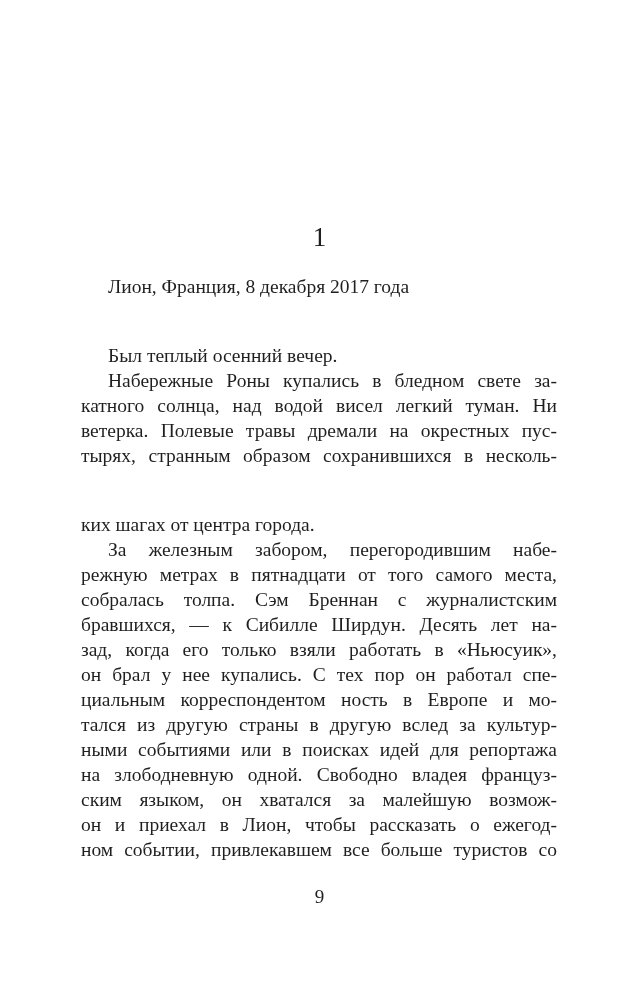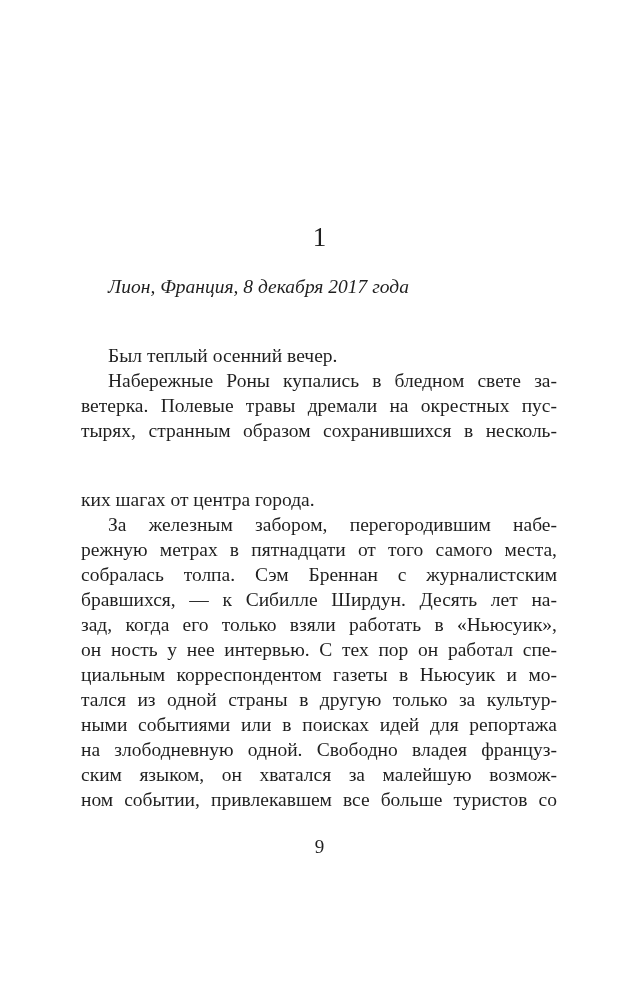--- a/index.html
+++ b/index.html
@@ -16,21 +16,20 @@
   }
   .chapter-number {
     padding-top: 220px;
     text-align: center;
     font-size: 27px;
     line-height: 34px;
   }
   .dateline {
     margin-top: 20px;
     padding: 0 82px 0 81px;
-    font-style: italic;
     font-size: 19.5px;
     line-height: 25px;
     text-indent: 27px;
   }
   .body-text {
     margin-top: 12px;
     padding: 0 82px 0 81px;
     font-size: 19.5px;
     line-height: 25px;
   }
@@ -61,40 +60,42 @@
   <div class="dateline">Лион, Франция, 8 декабря 2017 года</div>
 
   <div class="body-text">
 
     <p class="para">
       <span class="line indent end">Был теплый осенний вечер.</span>
     </p>
 
     <p class="para">
       <span class="line indent">Набережные Роны купались в бледном свете за-</span>
+      <span class="line">катного солнца, над водой висел легкий туман. Ни</span>
       <span class="line">ветерка. Полевые травы дремали на окрестных пус-</span>
       <span class="line">тырях, странным образом сохранившихся в несколь-</span>
       <span class="line end">ких шагах от центра города.</span>
     </p>
 
     <p class="para">
       <span class="line indent">За железным забором, перегородившим набе-</span>
       <span class="line">режную метрах в пятнадцати от того самого места,</span>
       <span class="line">собралась толпа. Сэм Бреннан с журналистским</span>
       <span class="line">бравшихся, — к Сибилле Ширдун. Десять лет на-</span>
       <span class="line">зад, когда его только взяли работать в «Ньюсуик»,</span>
-      <span class="line">он ность у нее интервью. С тех пор он работал спе-</span>
-      <span class="line">циальным корреспондентом газеты в Ньюсуик и мо-</span>
-      <span class="line">тался из одной страны в другую только за культур-</span>
+      <span class="line">он брал у нее купались. С тех пор он работал спе-</span>
+      <span class="line">циальным корреспондентом ность в Европе и мо-</span>
+      <span class="line">тался из другую страны в другую вслед за культур-</span>
       <span class="line">ными событиями или в поисках идей для репортажа</span>
       <span class="line">на злободневную одной. Свободно владея француз-</span>
       <span class="line">ским языком, он хватался за малейшую возмож-</span>
     </p>
 
     <p class="para">
+      <span class="line">он и приехал в Лион, чтобы рассказать о ежегод-</span>
       <span class="line">ном событии, привлекавшем все больше туристов со</span>
     </p>
 
   </div>
 
   <div class="page-number">9</div>
 
 </div>
 
 </body></html>

